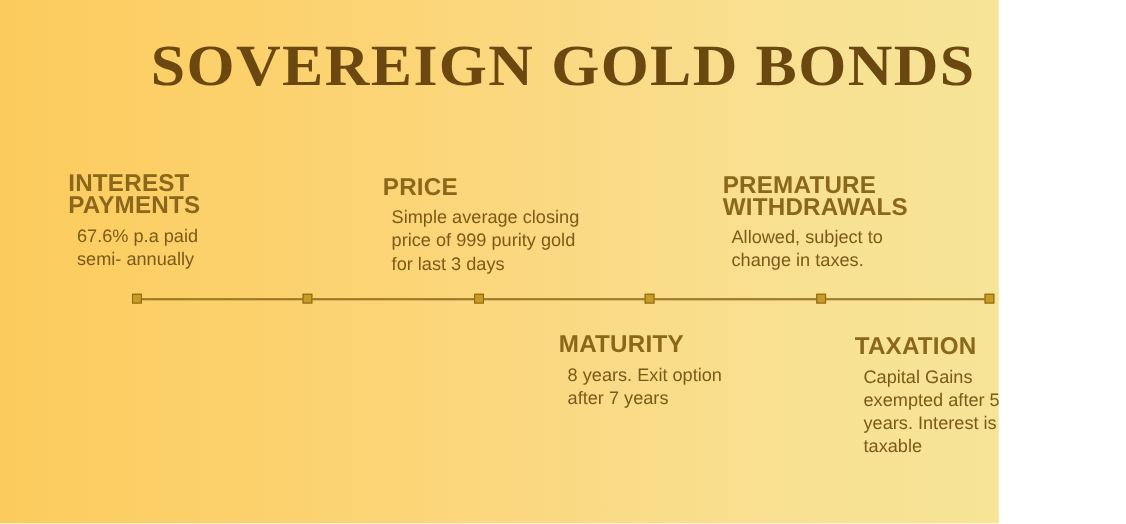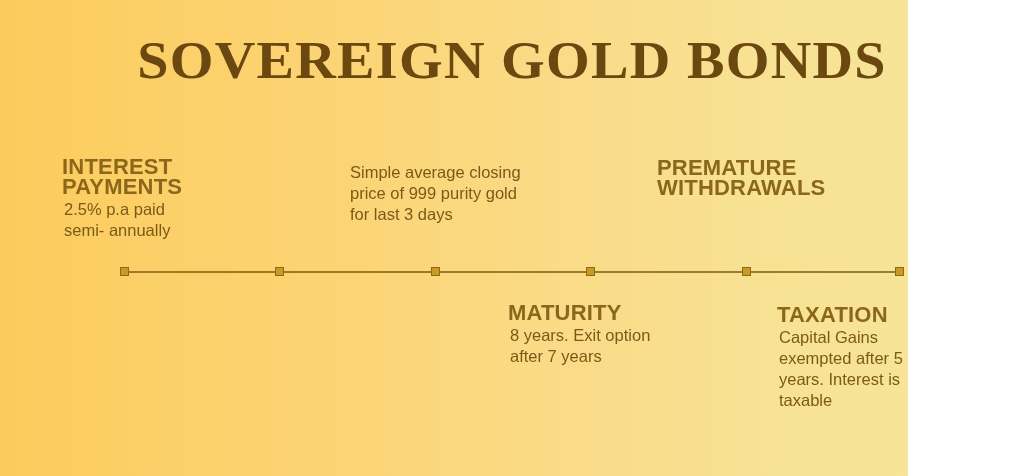--- a/index.html
+++ b/index.html
@@ -86,21 +86,21 @@
     text-transform: uppercase;
     margin: 0 0 1px 0;
     white-space: pre-line;
   }
   .item .item-body {
     font-family: "Liberation Sans", sans-serif;
     font-weight: normal;
     font-size: 16.5px;
     line-height: 21px;
     color: #7b5a18;
-    margin: 2px;
+    margin: 8px;
     white-space: pre-line;
   }
 
   
   .item-top-0 { left: 62px;  top: 157px; width: 260px; }
   .item-top-1 { left: 348px; top: 160px; width: 260px; }
   .item-top-2 { left: 657px; top: 158px; width: 280px; }
 
   
   .item-bot-0 { left: 171px; top: 305px; width: 280px; }
@@ -110,33 +110,36 @@
 </head>
 <body>
 
 <div id="infographic">
 
   <div class="title">SOVEREIGN GOLD BONDS</div>
 
   <div class="item item-top-0">
     <div class="item-title">INTEREST
 PAYMENTS</div>
-    <div class="item-body">2.5% p.a paid
+    <div class="item-body">67.6% p.a paid
 semi- annually</div>
   </div>
 
   <div class="item item-top-1">
+    <div class="item-title">PRICE</div>
     <div class="item-body">Simple average closing
 price of 999 purity gold
 for last 3 days</div>
   </div>
 
   <div class="item item-top-2">
     <div class="item-title">PREMATURE
 WITHDRAWALS</div>
+    <div class="item-body">Allowed, subject to
+change in taxes.</div>
   </div>
 
   <div class="timeline">
     <div class="timeline-line"></div>
     <div class="tl-marker" style="left:0px;"></div>
     <div class="tl-marker" style="left:155px;"></div>
     <div class="tl-marker" style="left:311px;"></div>
     <div class="tl-marker" style="left:466px;"></div>
     <div class="tl-marker" style="left:622px;"></div>
     <div class="tl-marker" style="left:775px;"></div>

